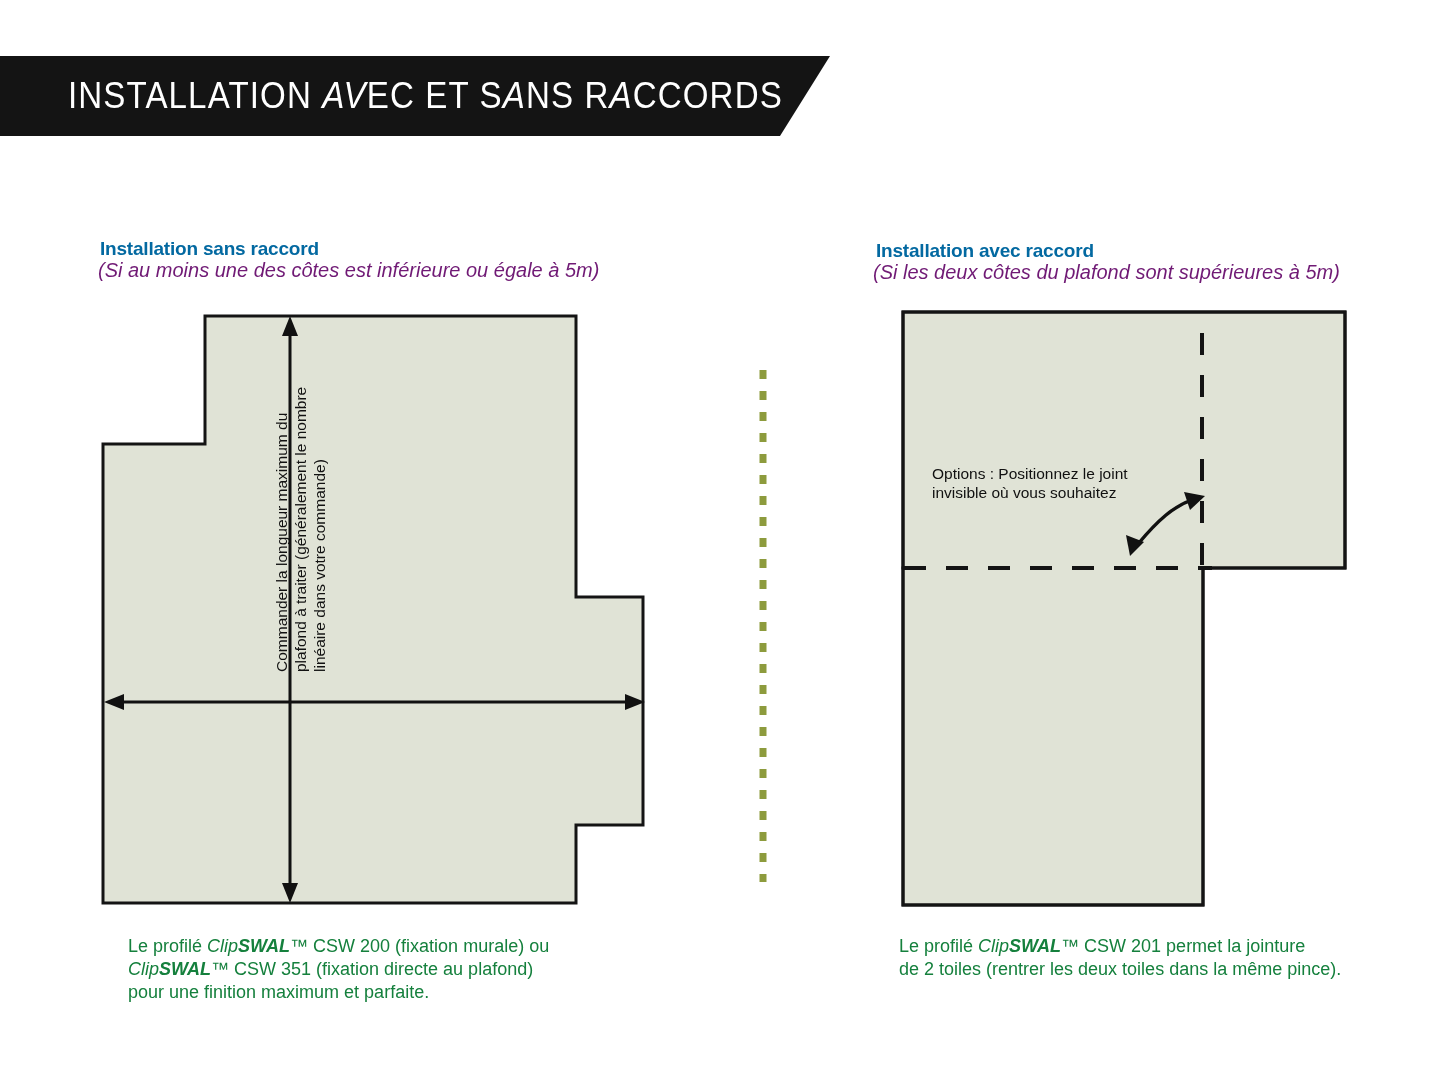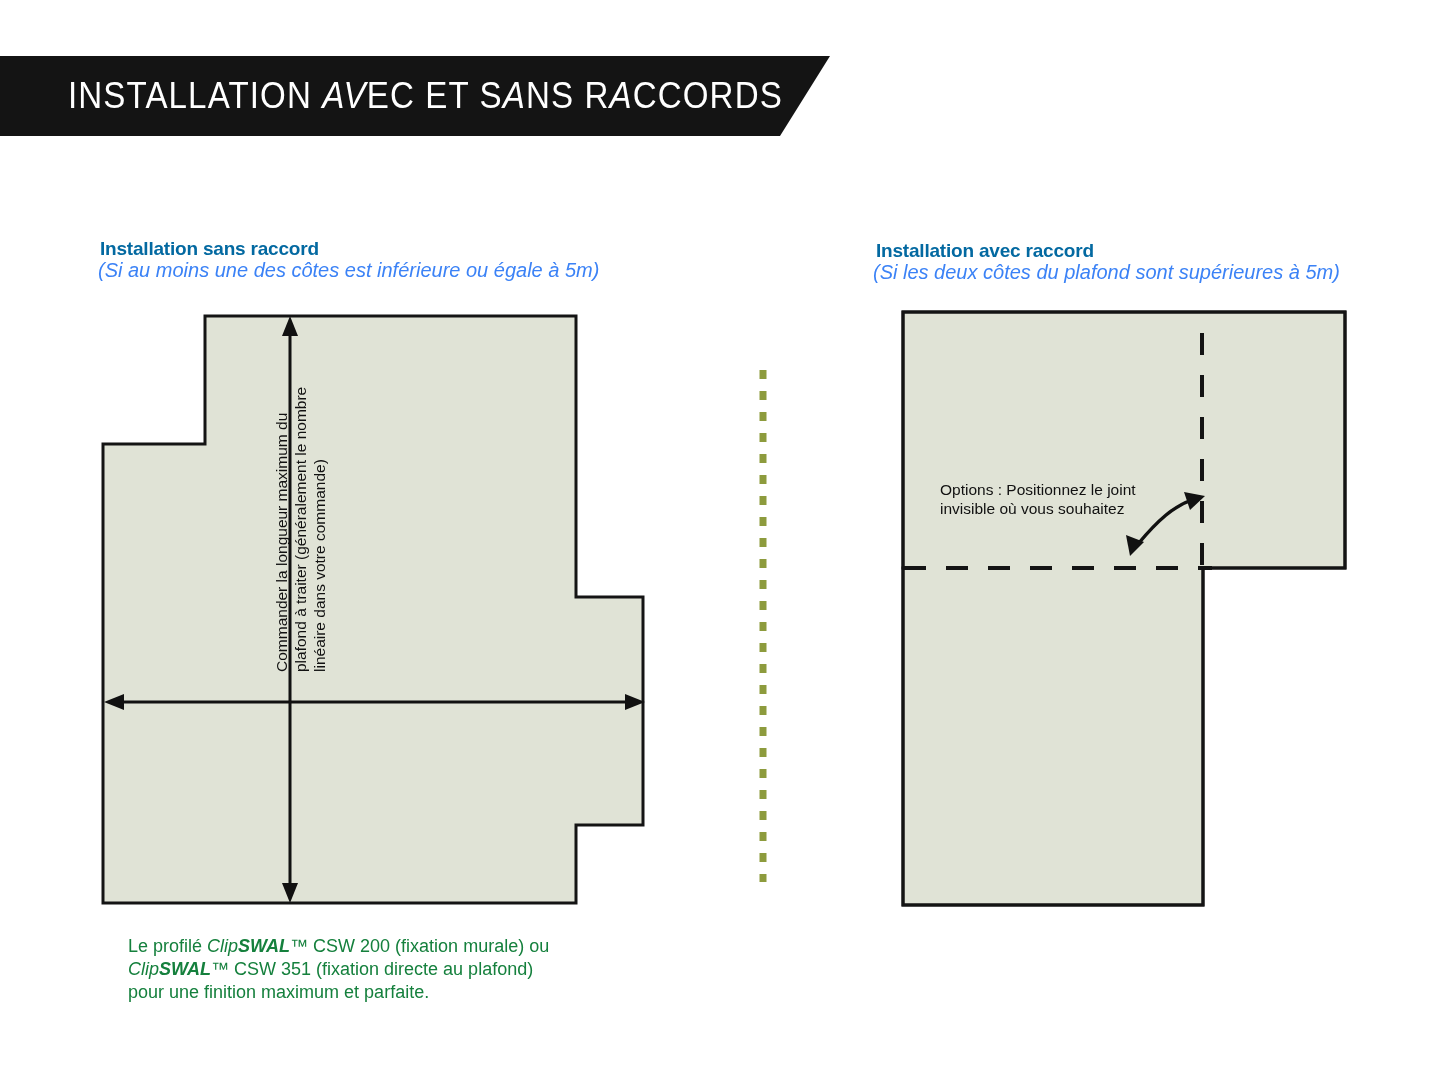--- a/index.html
+++ b/index.html
@@ -56,21 +56,21 @@
     font-size: 19px;
     font-weight: bold;
     color: #0369a1;
     white-space: nowrap;
     letter-spacing: -0.2px;
   }
   .panel-subheading {
     position: absolute;
     font-size: 20px;
     font-style: italic;
-    color: #3b82f6;
+    color: #701a75;
     white-space: nowrap;
   }
 
   #heading-left     { left: 100px; top: 222px; }
   #subheading-left  { left: 98px;  top: 259px; }
   #heading-right    { left: 116px; top: 224px; }
   #subheading-right { left: 113px; top: 261px; }
 
   
   #panel-divider {
@@ -190,16 +190,20 @@
 
     <line x1="144" y1="568" x2="452" y2="568" stroke="#141414" stroke-width="4" stroke-dasharray="22 20"></line>
 
     <g>
       <path d="M 378,544 C 398,520 414,506 432,500" fill="none" stroke="#111111" stroke-width="3.4" stroke-linecap="round"></path>
       <polygon points="445,496 424,492 430,510" fill="#111111"></polygon>
       <polygon points="370,556 366,535 384,542" fill="#111111"></polygon>
     </g>
   </svg>
 
-  <div class="diag-text" style="left:180px; top:464px; width:260px;margin-top:16px;">Options : Positionnez le joint
+  <div class="diag-text" style="left:172px; top:464px; width:260px;">Options : Positionnez le joint
 invisible où vous souhaitez</div>
 
+  <div class="caption" id="caption-right" style="left:139px; top:935px; width:520px;">
+    <span>Le profilé </span><span class="brandit"><span>Clip<b>SWAL</b></span></span><span>™ CSW 201 permet la jointure</span><br>
+    <span>de 2 toiles (rentrer les deux toiles dans la même pince).</span>
+  </div>
 </section>
 
 </body></html>

